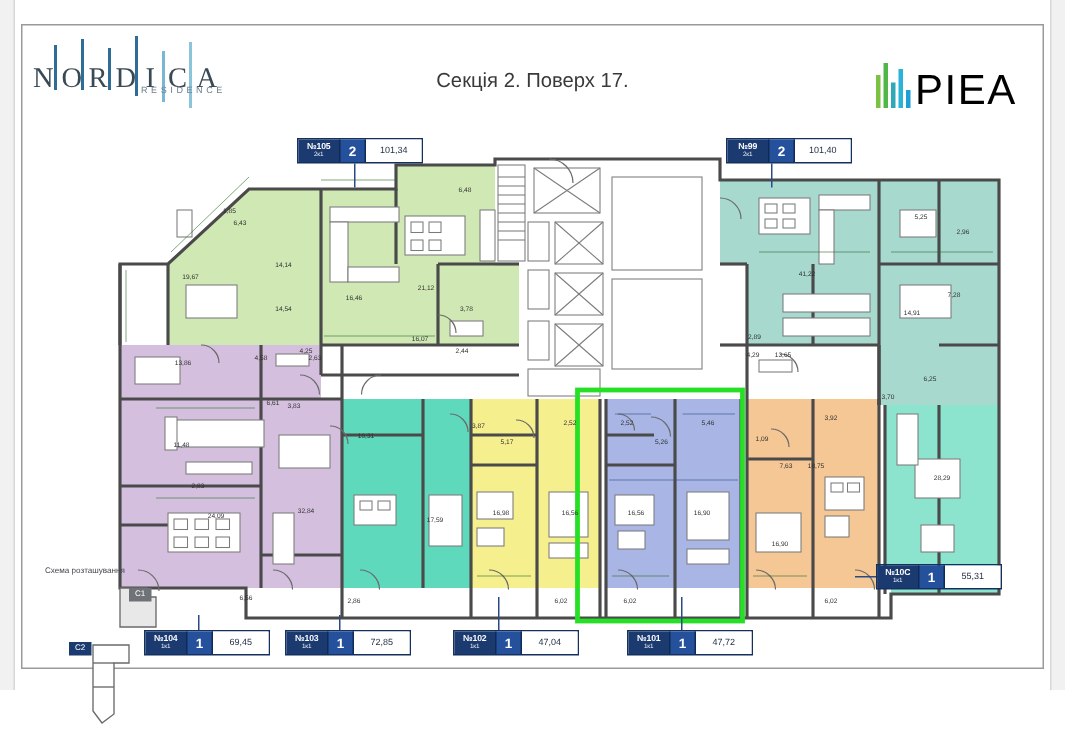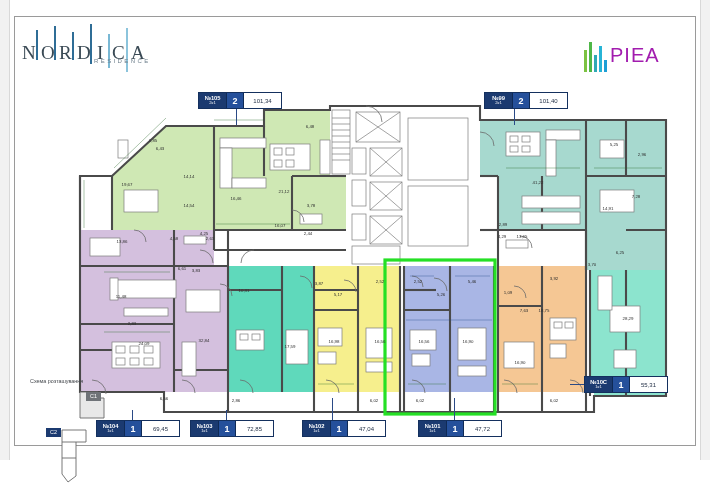--- a/index.html
+++ b/index.html
@@ -17,21 +17,21 @@
   #logo-nordica{position:absolute;left:18px;top:22px;width:210px;height:52px;}
   .nl-bar{position:absolute;width:2px;background:#2f6d96;}
   .nl-letter{position:absolute;font-size:19px;letter-spacing:1px;color:#3a4a55;font-family:"Liberation Serif",serif;}
   #nordica-sub{position:absolute;left:76px;top:36px;font-size:6px;letter-spacing:2.4px;color:#6d7f8c;}
 
   #plan-title{position:absolute;left:0;top:46px;width:710px;text-align:center;
               font-size:13.5px;color:#3a3a3a;font-family:"Liberation Sans",sans-serif;}
 
   #logo-riel{position:absolute;left:582px;top:36px;width:96px;height:40px;}
   .riel-bar{position:absolute;bottom:4px;width:3px;}
-  #riel-word{position:absolute;left:28px;top:8px;font-size:20px;letter-spacing:1px;color:#a21caf;font-family:"Liberation Sans",sans-serif;}
+  #riel-word{position:absolute;left:28px;top:8px;font-size:28px;letter-spacing:1px;color:#000000;font-family:"Liberation Sans",sans-serif;}
 
   
   #plan-canvas{position:absolute;left:14px;top:80px;width:680px;height:360px;}
   #plan-svg{position:absolute;left:0;top:0;}
 
   
   .apt-tag{position:absolute;display:flex;align-items:stretch;height:17px;
            border:1px solid #14305e;box-sizing:border-box;font-size:5.6px;}
   .apt-tag .t-id{background:#1b3a70;color:#fff;display:flex;flex-direction:column;
                  align-items:center;justify-content:center;padding:0 3px;line-height:1.05;min-width:21px;}
@@ -76,20 +76,21 @@
     <span class="nl-letter" style="left:4px;top:20px;">N</span>
     <span class="nl-letter" style="left:23px;top:20px;">O</span>
     <span class="nl-letter" style="left:41px;top:20px;">R</span>
     <span class="nl-letter" style="left:59px;top:20px;">D</span>
     <span class="nl-letter" style="left:79px;top:20px;">I</span>
     <span class="nl-letter" style="left:94px;top:20px;">C</span>
     <span class="nl-letter" style="left:113px;top:20px;">A</span>
     <span id="nordica-sub">RESIDENCE</span>
   </div>
 
+  <div id="plan-title">Секція 2. Поверх 17.</div>
 
   <div id="logo-riel">
     <div class="riel-bar" style="left:2px;height:22px;background:#7cc242;"></div>
     <div class="riel-bar" style="left:7px;height:30px;background:#4fb748;"></div>
     <div class="riel-bar" style="left:12px;height:17px;background:#2fa9b5;"></div>
     <div class="riel-bar" style="left:17px;height:26px;background:#27b4d6;"></div>
     <div class="riel-bar" style="left:22px;height:12px;background:#1d9fd6;"></div>
     <span id="riel-word">РIEA</span>
   </div>
 

